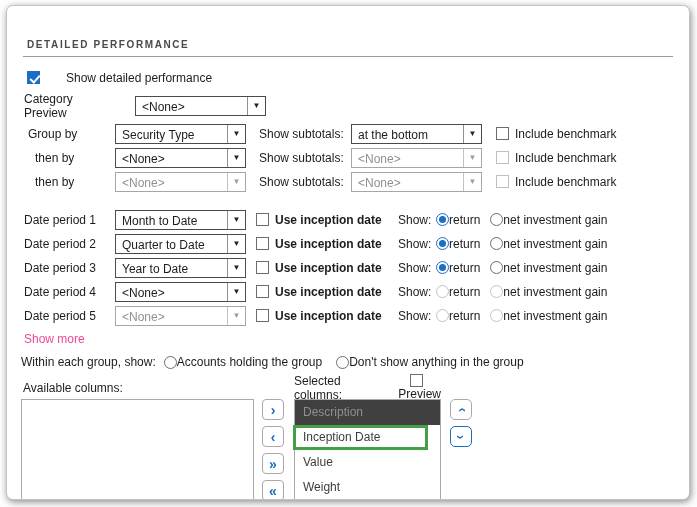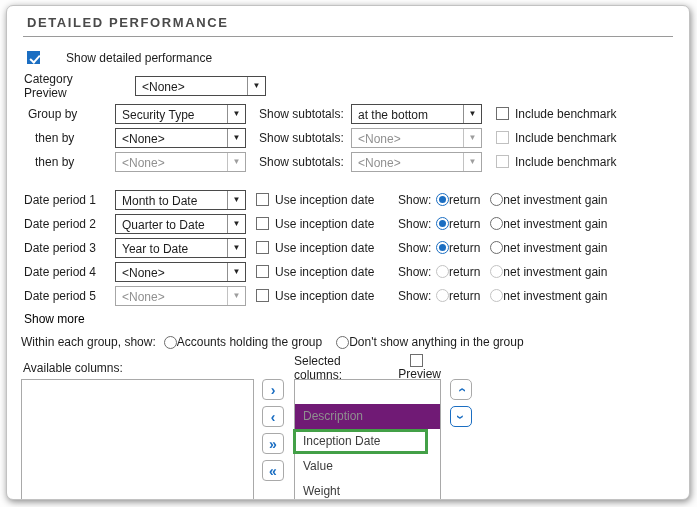--- a/index.html
+++ b/index.html
@@ -6,21 +6,21 @@
   html,body { width: 697px; height: 507px; background: #fdfdfd; }
   body { font-family: "Liberation Sans", sans-serif; font-size: 12px; color: #1c1c1c; position: relative; cursor: default; }
 
   .panel {
     position: absolute; left: 6px; top: 5px; width: 684px; height: 495px;
     background: #fff; border: 1px solid #c2c2c2; border-radius: 7px;
     box-shadow: 1px 2px 7px rgba(0,0,0,.45);
     padding: 9px 14px; overflow: hidden;
   }
 
-  .title { font-size: 13px; font-weight: bold; letter-spacing: 1.6px; color: #4a4a4a; padding-left: 6px; }
+  .title { font-size: 10px; font-weight: bold; letter-spacing: 1.6px; color: #4a4a4a; padding-left: 6px; margin-top: 24px; }
   .rule { border-top: 1px solid #9a9a9a; margin: 6px 2px 9px 2px; }
 
   .row { display: flex; align-items: center; height: 23px; margin-bottom: 1px; }
   .mb5 { margin-bottom: 5px; gap: 20px; }
   .gap { height: 14px; }
 
   .c1 { width: 94px; flex: 0 0 94px; }
   .ind1 { padding-left: 7px; }
   .ind2 { padding-left: 14px; }
   .pl3 { padding-left: 3px; }
@@ -41,25 +41,25 @@
 
   
   .rd { width: 13px; height: 13px; border-radius: 50%; border: 1px solid #6d6d6d; background: #fff; display: inline-block; flex: 0 0 13px; position: relative; cursor: pointer; }
   .rd.on { border-color: #1b6ec2; }
   .rd.on::after { content: ""; position: absolute; left: 2px; top: 2px; width: 7px; height: 7px; border-radius: 50%; background: #1b6ec2; }
   .rd.dis { border-color: #c3c3c3; cursor: default; }
   .rd-lbl { white-space: nowrap; }
 
   .sub-lbl { margin-left: 13px; width: 92px; flex: 0 0 92px; }
   .bm-group { margin-left: 14px; display: flex; align-items: center; }
-  .incep-group { margin-left: 10px; display: flex; align-items: center; width: 130px; flex: 0 0 130px; }
+  .incep-group { margin-left: 10px; display: flex; align-items: center; width: 130px; flex: 0 0 130px; font-weight: bold; }
   .show-lbl { margin-left: 12px; width: 38px; flex: 0 0 38px; }
   .r-group { display: flex; align-items: center; margin-right: 10px; }
 
-  .link { color: #000000; cursor: pointer; display: inline-block; margin: 4px 0 5px 3px; }
+  .link { color: #ec4899; cursor: pointer; display: inline-block; margin: 4px 0 5px 3px; }
 
   .within { display: flex; align-items: center; height: 22px; margin-bottom: 6px; }
   .within .w-lbl { margin-right: 8px; white-space: nowrap; }
   .within .r-group { margin-right: 14px; }
 
   
   .cols { display: flex; align-items: flex-start; }
   .colA { width: 233px; flex: 0 0 233px; }
   .col-hd { height: 17px; margin-bottom: 3px; display: flex; align-items: center; }
   .listbox { border: 1px solid #a9a9a9; background: #fff; height: 137px; }
@@ -67,21 +67,21 @@
   .colC { margin-left: 10px; width: 147px; flex: 0 0 147px; }
   .colD { margin-left: 9px; display: flex; flex-direction: column; padding-top: 20px; }
   .prev-group { margin-left: 26px; display: flex; align-items: center; flex-direction: column; }
 
   .tbtn { width: 22px; height: 21px; border: 1px solid #a9a9a9; border-radius: 4px; background: #fff; color: #1b6ec2; font-size: 14px; font-weight: bold; display: flex; align-items: center; justify-content: center; margin-bottom: 6px; cursor: pointer; line-height: 1; }
   .tbtn.blue-border { border-color: #1b6ec2; }
   .rot-up { display: inline-block; transform: rotate(-90deg); }
   .rot-down { display: inline-block; transform: rotate(90deg); }
 
   .slist .item { height: 25px; line-height: 25px; padding: 0 8px; color: #3c3c3c; white-space: nowrap; cursor: pointer; }
-  .slist .item.muted { background: #701a75; color: #8f8f8f; margin-top: 24px; }
+  .slist .item.muted { background: #404040; color: #8f8f8f; }
   .slist .item.hl { border: 3px solid #43a047; line-height: 19px; margin: 0 12px 0 -2px; padding: 0 7px; }
 </style>
 </head>
 <body>
 
 <div class="panel">
 
   <div class="title">DETAILED PERFORMANCE</div>
   <div class="rule"></div>
 

